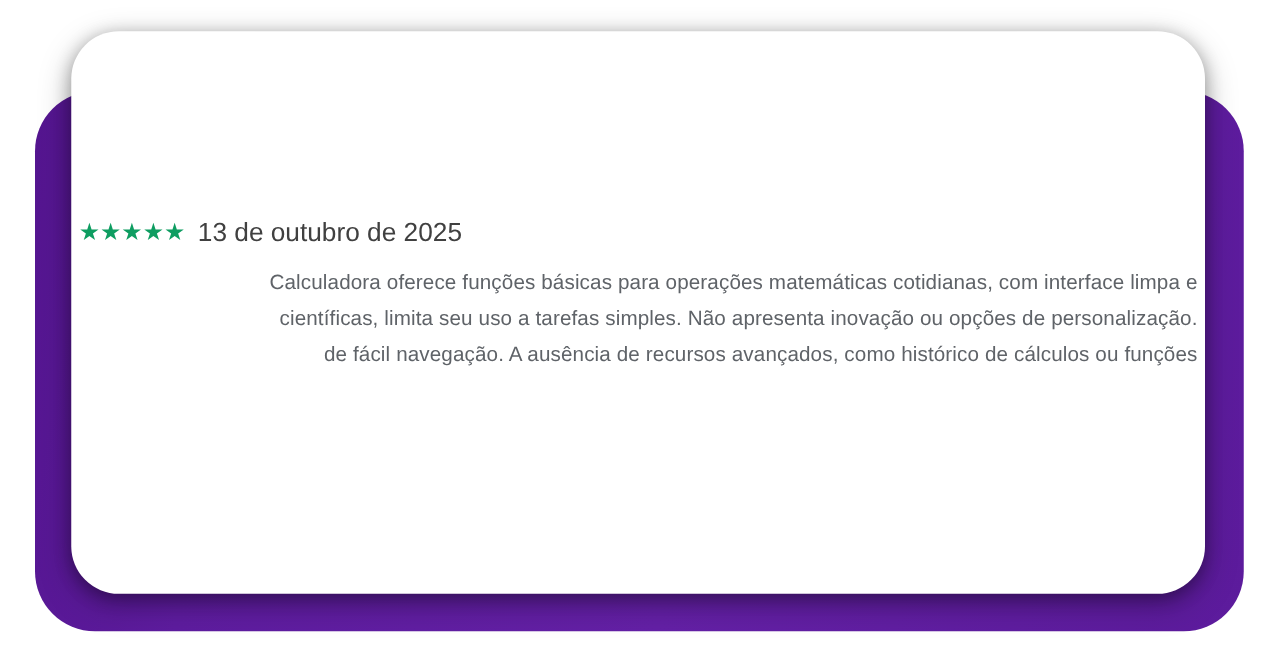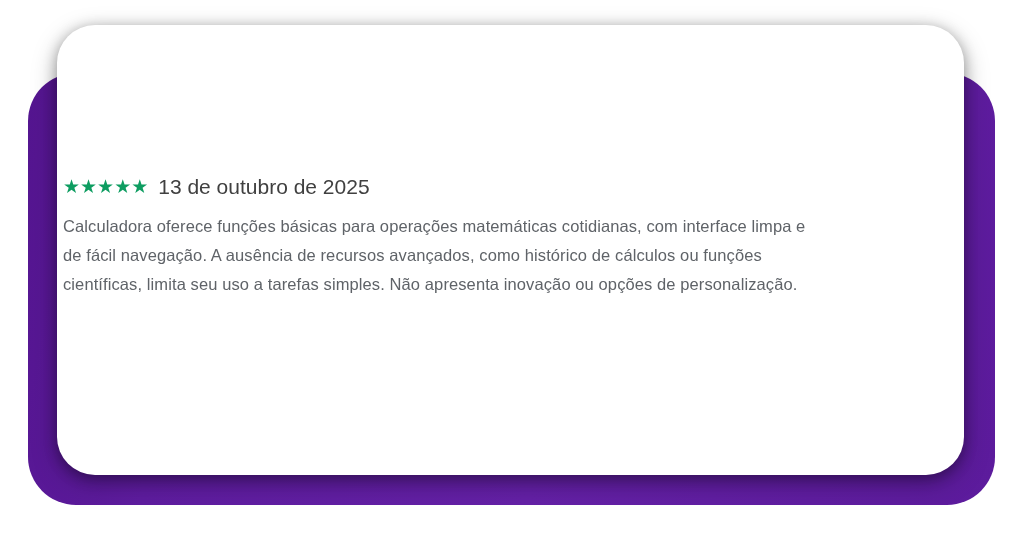--- a/index.html
+++ b/index.html
@@ -56,21 +56,21 @@
   .review-body {
     position: absolute;
     left: 6px;
     top: 187px;
     width: 895px;
     color: #5f6368;
     font-size: 16.5px;
     line-height: 29px;
     letter-spacing: 0.1px;
   }
-  .review-line { white-space: nowrap; }
+  .review-line { white-space: nowrap; text-align: right; }
 </style>
 </head>
 <body>
 
 <div class="stage">
 
   <div class="backdrop"></div>
 
   <div class="card">
 
@@ -80,19 +80,19 @@
         <span class="star">★</span>
         <span class="star">★</span>
         <span class="star">★</span>
         <span class="star">★</span>
       </div>
       <div class="review-date">13 de outubro de 2025</div>
     </div>
 
     <div class="review-body">
       <div class="review-line">Calculadora oferece funções básicas para operações matemáticas cotidianas, com interface limpa e</div>
+      <div class="review-line">científicas, limita seu uso a tarefas simples. Não apresenta inovação ou opções de personalização.</div>
       <div class="review-line">de fácil navegação. A ausência de recursos avançados, como histórico de cálculos ou funções</div>
-      <div class="review-line">científicas, limita seu uso a tarefas simples. Não apresenta inovação ou opções de personalização.</div>
     </div>
 
   </div>
 
 </div>
 
 </body></html>

